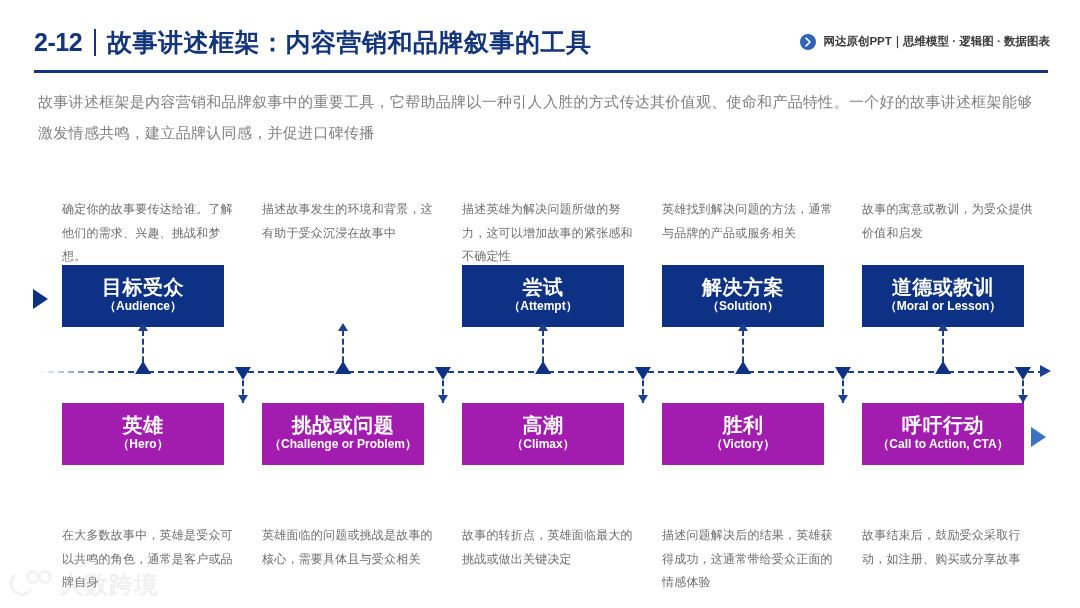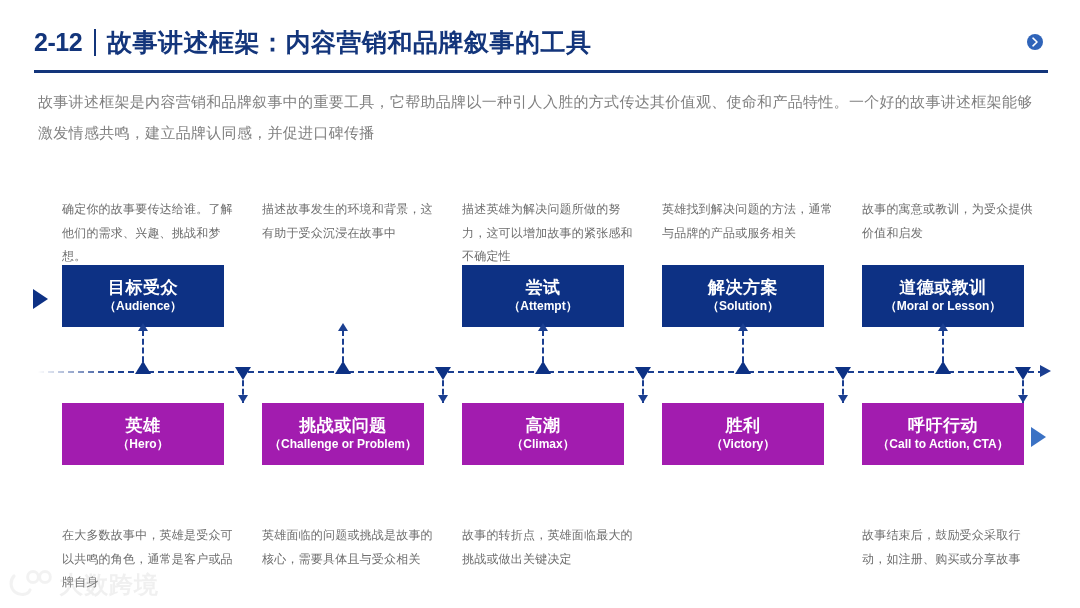--- a/index.html
+++ b/index.html
@@ -125,21 +125,21 @@
     width: 162px;
     height: 62px;
     display: flex;
     flex-direction: column;
     align-items: center;
     justify-content: center;
     color: #ffffff;
     text-align: center;
   }
   .box .cn {
-    font-size: 17px;
+    font-size: 20px;
     font-weight: bold;
     line-height: 19px;
     letter-spacing: 0.5px;
   }
   .box .en {
     font-size: 12px;
     font-weight: bold;
     line-height: 17px;
     margin-top: 1px;
   }
@@ -274,20 +274,21 @@
       <span class="slide-num">2-12</span>
       <span class="title-sep"></span>
       <span class="slide-title">故事讲述框架：内容营销和品牌叙事的工具</span>
     </div>
     <div class="brand">
       <span class="brand-icon">
         <svg width="16" height="16" viewBox="0 0 16 16">
           <path d="M6 4.2 L10 8 L6 11.8" fill="none" stroke="#ffffff" stroke-width="1.6" stroke-linecap="round" stroke-linejoin="round"></path>
         </svg>
       </span>
+      <span class="brand-text">网达原创PPT｜思维模型 · 逻辑图 · 数据图表</span>
     </div>
   </div>
   <div class="header-rule"></div>
 </div>
 
 <div class="intro">故事讲述框架是内容营销和品牌叙事中的重要工具，它帮助品牌以一种引人入胜的方式传达其价值观、使命和产品特性。一个好的故事讲述框架能够激发情感共鸣，建立品牌认同感，并促进口碑传播</div>
 
 <div class="diagram">
 
   <div class="marker-left"></div>
@@ -340,20 +341,21 @@
     <span class="cn">解决方案</span>
     <span class="en">（Solution）</span>
   </div>
   <div class="conn-up" style="left:742px"></div>
   <div class="arrowhead-up" style="left:738px"></div>
   <div class="tri-up" style="left:735px"></div>
   <div class="box box-bot" style="left:662px">
     <span class="cn">胜利</span>
     <span class="en">（Victory）</span>
   </div>
+  <div class="note note-bot" style="left:662px">描述问题解决后的结果，英雄获得成功，这通常带给受众正面的情感体验</div>
 
   <div class="note note-top" style="left:862px">故事的寓意或教训，为受众提供价值和启发</div>
   <div class="box box-top" style="left:862px">
     <span class="cn">道德或教训</span>
     <span class="en">（Moral or Lesson）</span>
   </div>
   <div class="conn-up" style="left:942px"></div>
   <div class="arrowhead-up" style="left:938px"></div>
   <div class="tri-up" style="left:935px"></div>
   <div class="box box-bot" style="left:862px">

